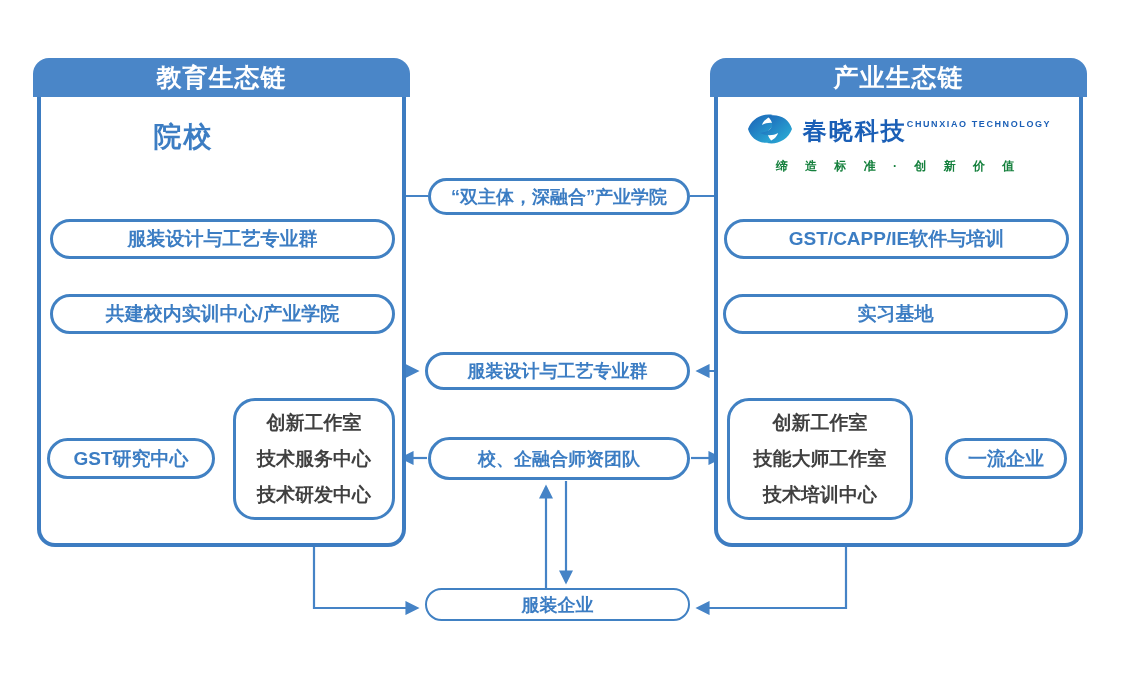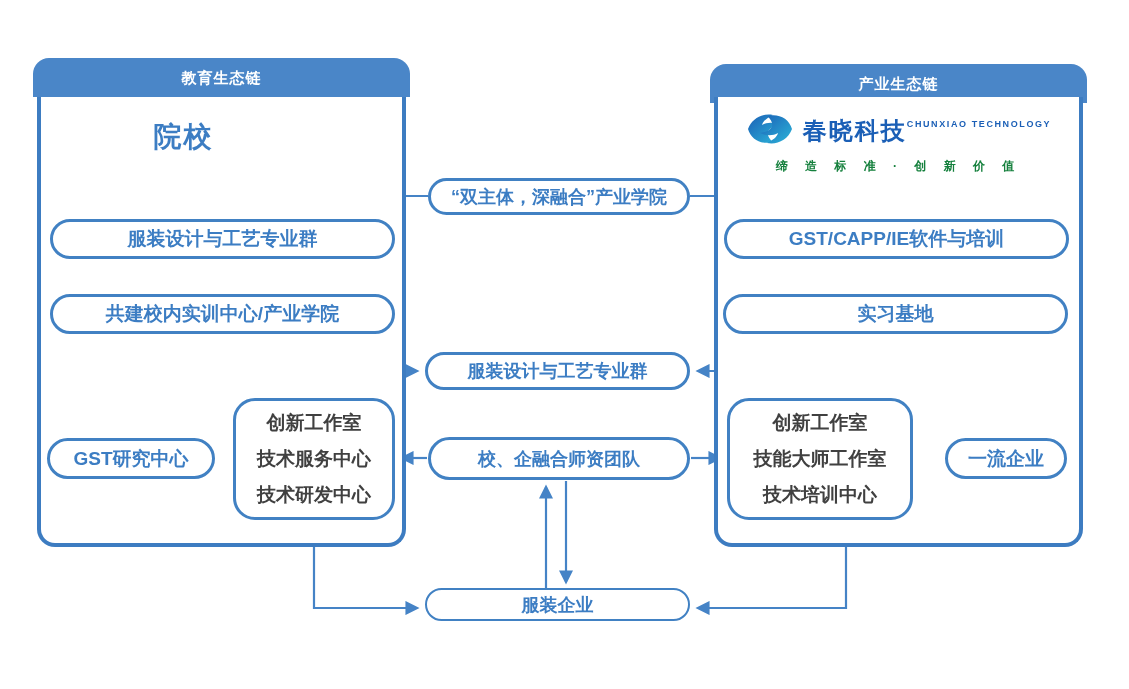--- a/index.html
+++ b/index.html
@@ -2,21 +2,21 @@
 <html lang="zh"><head>
 <meta charset="utf-8">
 <style>
   html,body{margin:0;padding:0;background:#fff;}
   body{font-family:"Liberation Sans","DejaVu Sans",sans-serif;}
   .canvas{position:relative;width:1129px;height:689px;background:#ffffff;overflow:hidden;}
   svg.connectors{position:absolute;left:0;top:0;width:1129px;height:689px;pointer-events:none;}
 
   
   .panel-header{position:absolute;height:39px;background:#4a86c8;border-radius:16px 16px 0 0;
-    color:#ffffff;font-size:15px;font-weight:bold;text-align:center;line-height:39px;letter-spacing:1px;}
+    color:#ffffff;font-size:25px;font-weight:bold;text-align:center;line-height:39px;letter-spacing:1px;}
   .panel-body{position:absolute;background:#ffffff;border:4px solid #3d7cc1;border-top:none;
     border-radius:0 0 18px 18px;}
 
   
   .pill{position:absolute;box-sizing:border-box;background:#ffffff;border:3px solid #4181c3;
     border-radius:999px;display:flex;align-items:center;justify-content:center;
     color:#3c7dc3;font-weight:bold;font-size:19px;white-space:nowrap;z-index:3;}
   .pill.mid{font-size:18px;}
   .rbox{position:absolute;box-sizing:border-box;background:#ffffff;border:3px solid #4181c3;
     border-radius:22px;display:flex;flex-direction:column;align-items:center;justify-content:center;
@@ -70,21 +70,21 @@
   <div class="pill" style="left:50px;top:294px;width:345px;height:40px;">共建校内实训中心/产业学院</div>
 
   <div class="pill" style="left:47px;top:438px;width:168px;height:41px;">GST研究中心</div>
 
   <div class="rbox" style="left:233px;top:398px;width:162px;height:122px;">
     <div>创新工作室</div>
     <div>技术服务中心</div>
     <div>技术研发中心</div>
   </div>
 
-  <div class="panel-header" style="left:710px;top:64px;width:377px;">产业生态链</div>
+  <div class="panel-header" style="left:710px;top:58px;width:377px;">产业生态链</div>
   <div class="panel-body" style="left:714px;top:97px;width:361px;height:446px;"></div>
 
   <div class="logo-wrap" style="left:714px;top:112px;width:369px;">
     <div class="logo-row">
       <span>
         <svg width="48" height="34" viewBox="0 0 48 34" xmlns="http://www.w3.org/2000/svg">
           <defs>
             <linearGradient id="lg1" x1="0" y1="0" x2="1" y2="1">
               <stop offset="0" stop-color="#1b5fb6"></stop>
               <stop offset="1" stop-color="#2cb5d9"></stop>

